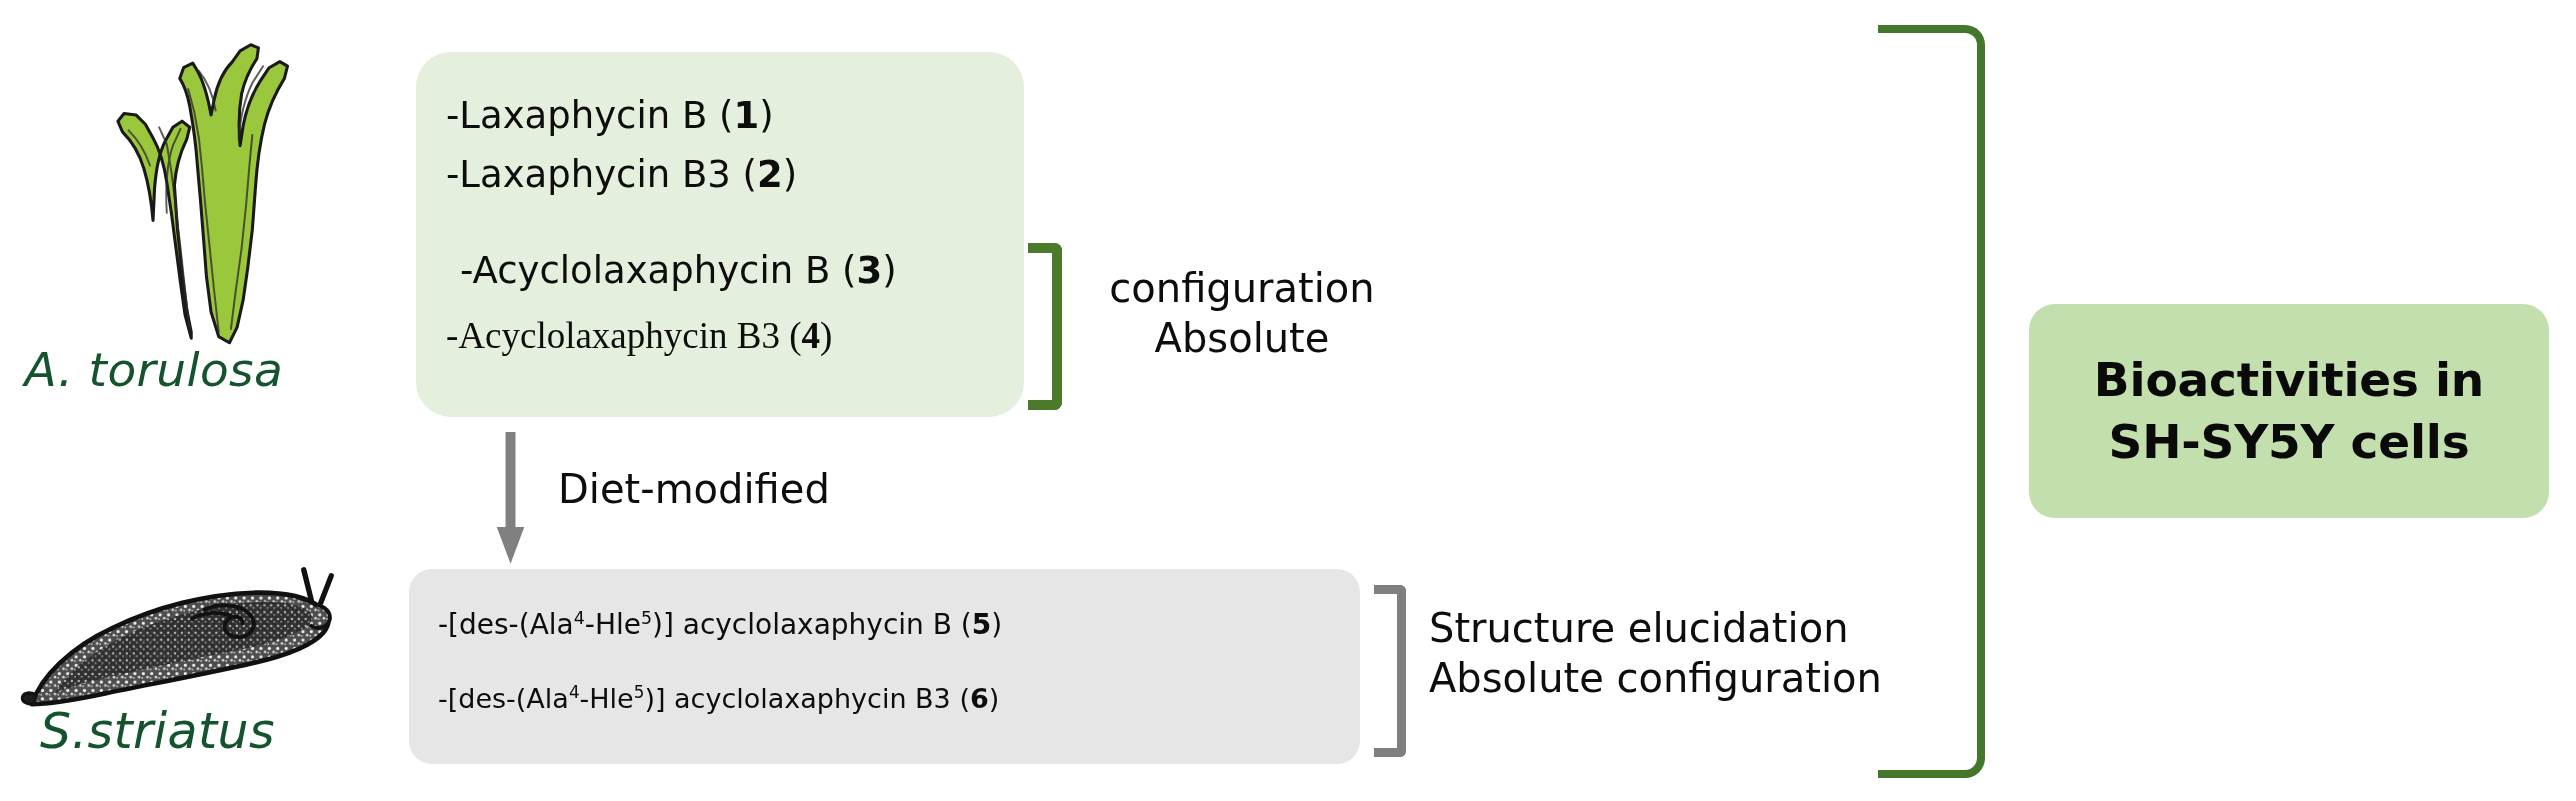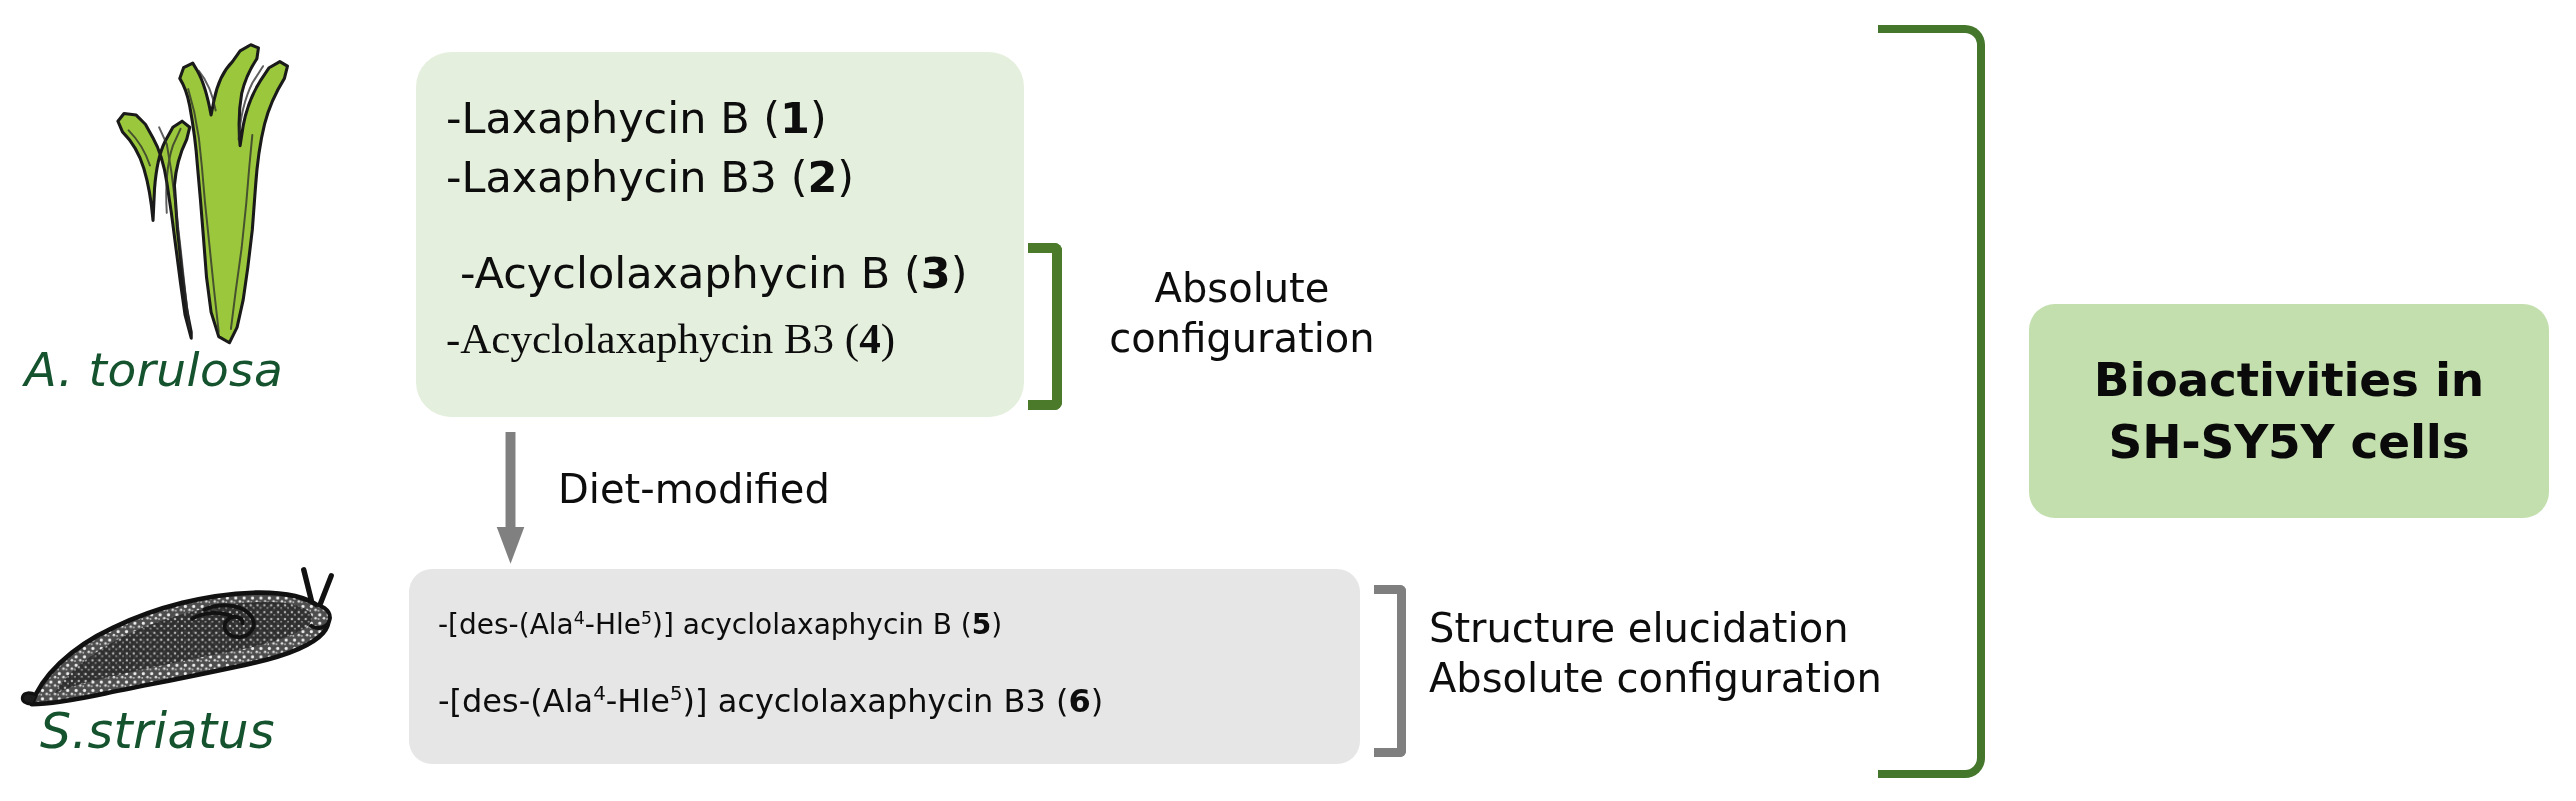--- a/index.html
+++ b/index.html
@@ -89,40 +89,40 @@
     background: #c3dfae;
     border-radius: 26px;
     display: flex;
     align-items: center;
     justify-content: center;
   }
 
   
   .compound-line {
     position: absolute;
-    font-size: 43px;
+    font-size: 37px;
     line-height: 1.0;
     white-space: nowrap;
     color: #0d0d0d;
     font-family: "DejaVu Sans", "Liberation Sans", sans-serif;
   }
   .compound-line b { font-weight: 700; }
   .compound-line sup {
     font-size: 0.62em;
     vertical-align: super;
     line-height: 0;
   }
 
   #line-1 { left: 446px; top: 97px; }
   #line-2 { left: 446px; top: 156px; }
   #line-3 { left: 460px; top: 252px; }
   #line-4 { left: 446px; top: 317px; font-family: Liberation Serif, serif; }
 
   #line-5 { left: 438px; top: 611px; font-size: 28px; }
-  #line-6 { left: 438px; top: 685px; font-size: 32px; }
+  #line-6 { left: 438px; top: 685px; font-size: 27px; }
 
   
   .bracket {
     position: absolute;
     box-sizing: border-box;
     border-style: solid;
     border-left: none;
   }
   #bracket-green-small {
     left: 1028px;
@@ -303,22 +303,22 @@
   </div>
   <div class="compound-line" id="line-3">
     <span>-Acyclolaxaphycin B (</span><b>3</b><span>)</span>
   </div>
   <div class="compound-line" id="line-4">
     <span>-Acyclolaxaphycin B3 (</span><b>4</b><span>)</span>
   </div>
 
   <div class="bracket" id="bracket-green-small"></div>
   <div class="annotation" id="annotation-absolute-configuration">
+    <div>configuration</div>
     <div>Absolute</div>
-    <div>configuration</div>
   </div>
 
   <div id="diet-arrow">
     <svg viewBox="0 0 40 175" width="31" height="134" aria-hidden="true">
       <line x1="20" y1="0" x2="20" y2="128" stroke="#808080" stroke-width="13"></line>
       <polygon points="20,172 2,124 38,124" fill="#808080"></polygon>
     </svg>
   </div>
   <div id="diet-arrow-label">Diet-modified</div>
 

